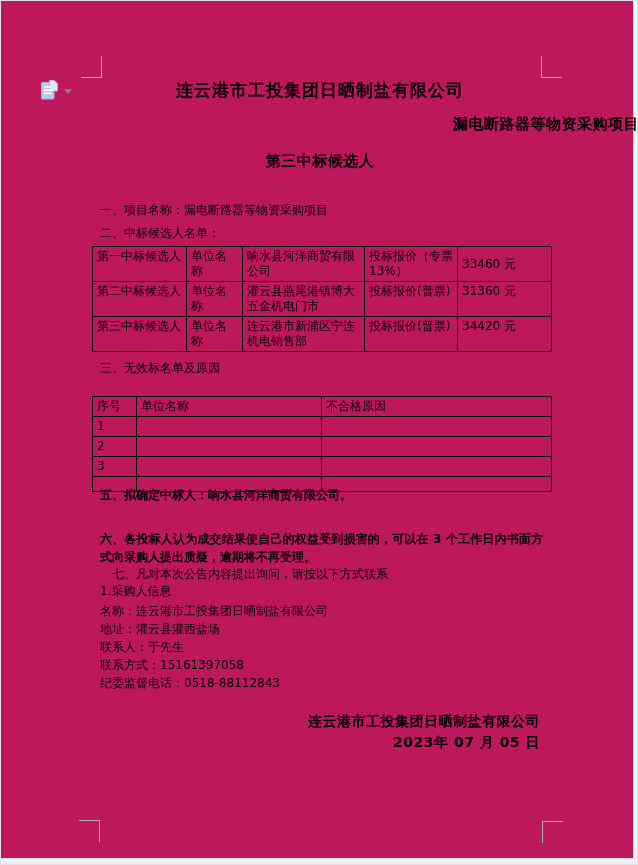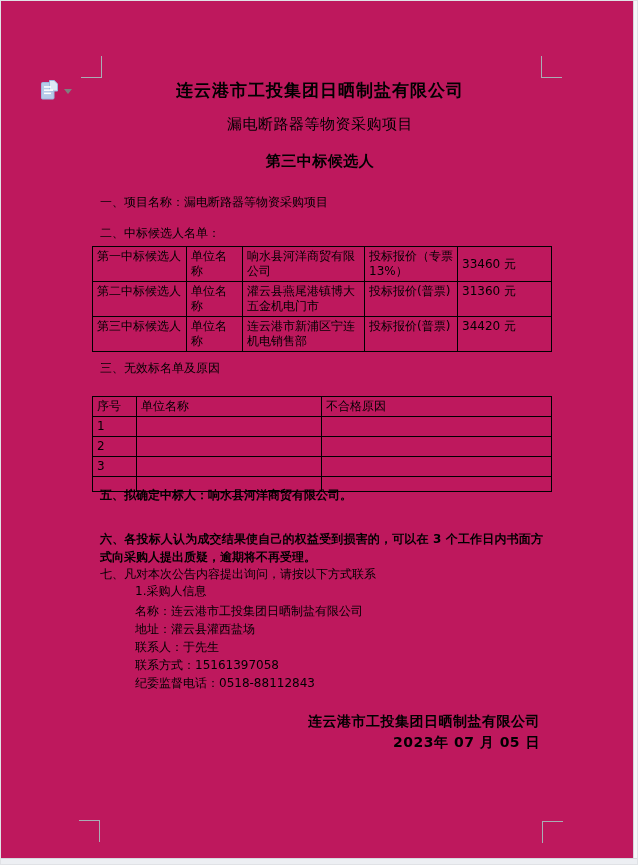--- a/index.html
+++ b/index.html
@@ -22,27 +22,27 @@
   .mark-br { left:541px; top:820px; border-left:1px solid #a9adb5;  border-top:1px solid #a9adb5; }
   
   .paste-btn { position:absolute; left:40px; top:79px; width:36px; height:24px; cursor:pointer; }
   .caret { position:absolute; left:23px; top:9px; width:0; height:0;
     border-left:4px solid transparent; border-right:4px solid transparent;
     border-top:5px solid #7f7f7f; }
   
   .abs { position:absolute; }
   .title1 { left:0; top:80px; width:638px; text-align:center;
     font-size:17px; font-weight:bold; letter-spacing:1px; line-height:19px; }
-  .title2 { left:0; top:114px; width:638px; text-align:center;
-    font-size:15px; font-weight:normal; letter-spacing:0.5px; line-height:19px; }
+  .title2 { left:0; top:114px; width:638px; text-align:right;
+    font-size:15px; font-weight:bold; letter-spacing:0.5px; line-height:19px; }
   .title3 { left:0; top:151px; width:638px; text-align:center;
     font-size:15px; font-weight:bold; letter-spacing:0.5px; line-height:19px; }
   .bodyline { left:99px; font-size:12px; line-height:15px; white-space:nowrap; }
   .para { left:99px; width:443px; font-size:12px; line-height:18px; text-align:justify; }
-  .contact { left:99px; font-size:12px;margin-left:35px; }
+  .contact { left:99px; font-size:12px; }
   .contact div { line-height:18px; }
   .footer { right:97px; top:710px; text-align:right;
     font-size:14px; font-weight:bold; letter-spacing:0.5px; }
   .footer div { line-height:21px; }
   
   table.doc { position:absolute; border-collapse:collapse; table-layout:fixed;
     font-size:12px; line-height:15px; }
   table.doc td, table.doc th { border:1px solid #000; padding:2px 4px;
     vertical-align:top; font-weight:normal; text-align:left; overflow:hidden;
     word-break:break-all; }
@@ -75,21 +75,21 @@
         <rect x="3" y="12.6" width="7" height="1.5" fill="#ffffff"></rect>
       </svg>
     </span>
     <span class="caret"></span>
   </div>
 
   <div class="abs title1">连云港市工投集团日晒制盐有限公司</div>
   <div class="abs title2">漏电断路器等物资采购项目</div>
   <div class="abs title3">第三中标候选人</div>
 
-  <div class="abs bodyline" style="top:194px;">一、项目名称：漏电断路器等物资采购项目</div>
+  <div class="abs bodyline" style="top:202px;">一、项目名称：漏电断路器等物资采购项目</div>
   <div class="abs bodyline" style="top:225px;">二、中标候选人名单：</div>
 
   <table class="doc t1">
     <colgroup>
         <col style="width:94px">
         <col style="width:56px">
         <col style="width:122px">
         <col style="width:93px">
         <col style="width:94px">
       </colgroup>
@@ -150,21 +150,21 @@
     <tr class="last">
       <td></td>
       <td></td>
       <td></td>
     </tr>
   </tbody>
     </table>
 
   <div class="abs bodyline" style="top:487px;font-weight:bold;">五、拟确定中标人：响水县河洋商贸有限公司。</div>
   <div class="abs para" style="top:529px;font-weight:bold;">六、各投标人认为成交结果使自己的权益受到损害的，可以在 3 个工作日内书面方式向采购人提出质疑，逾期将不再受理。</div>
-  <div class="abs bodyline" style="top:566px;">七、凡对本次公告内容提出询问，请按以下方式联系</div>
+  <div class="abs bodyline" style="top:566px;margin-left:12px;">七、凡对本次公告内容提出询问，请按以下方式联系</div>
 
   <div class="abs contact" style="top:583px; line-height:15px;">1.采购人信息</div>
   <div class="abs contact" style="top:601px;">
     <div>名称：连云港市工投集团日晒制盐有限公司</div>
     <div>地址：灌云县灌西盐场</div>
     <div>联系人：于先生</div>
     <div>联系方式：15161397058</div>
     <div>纪委监督电话：0518-88112843</div>
   </div>
 

